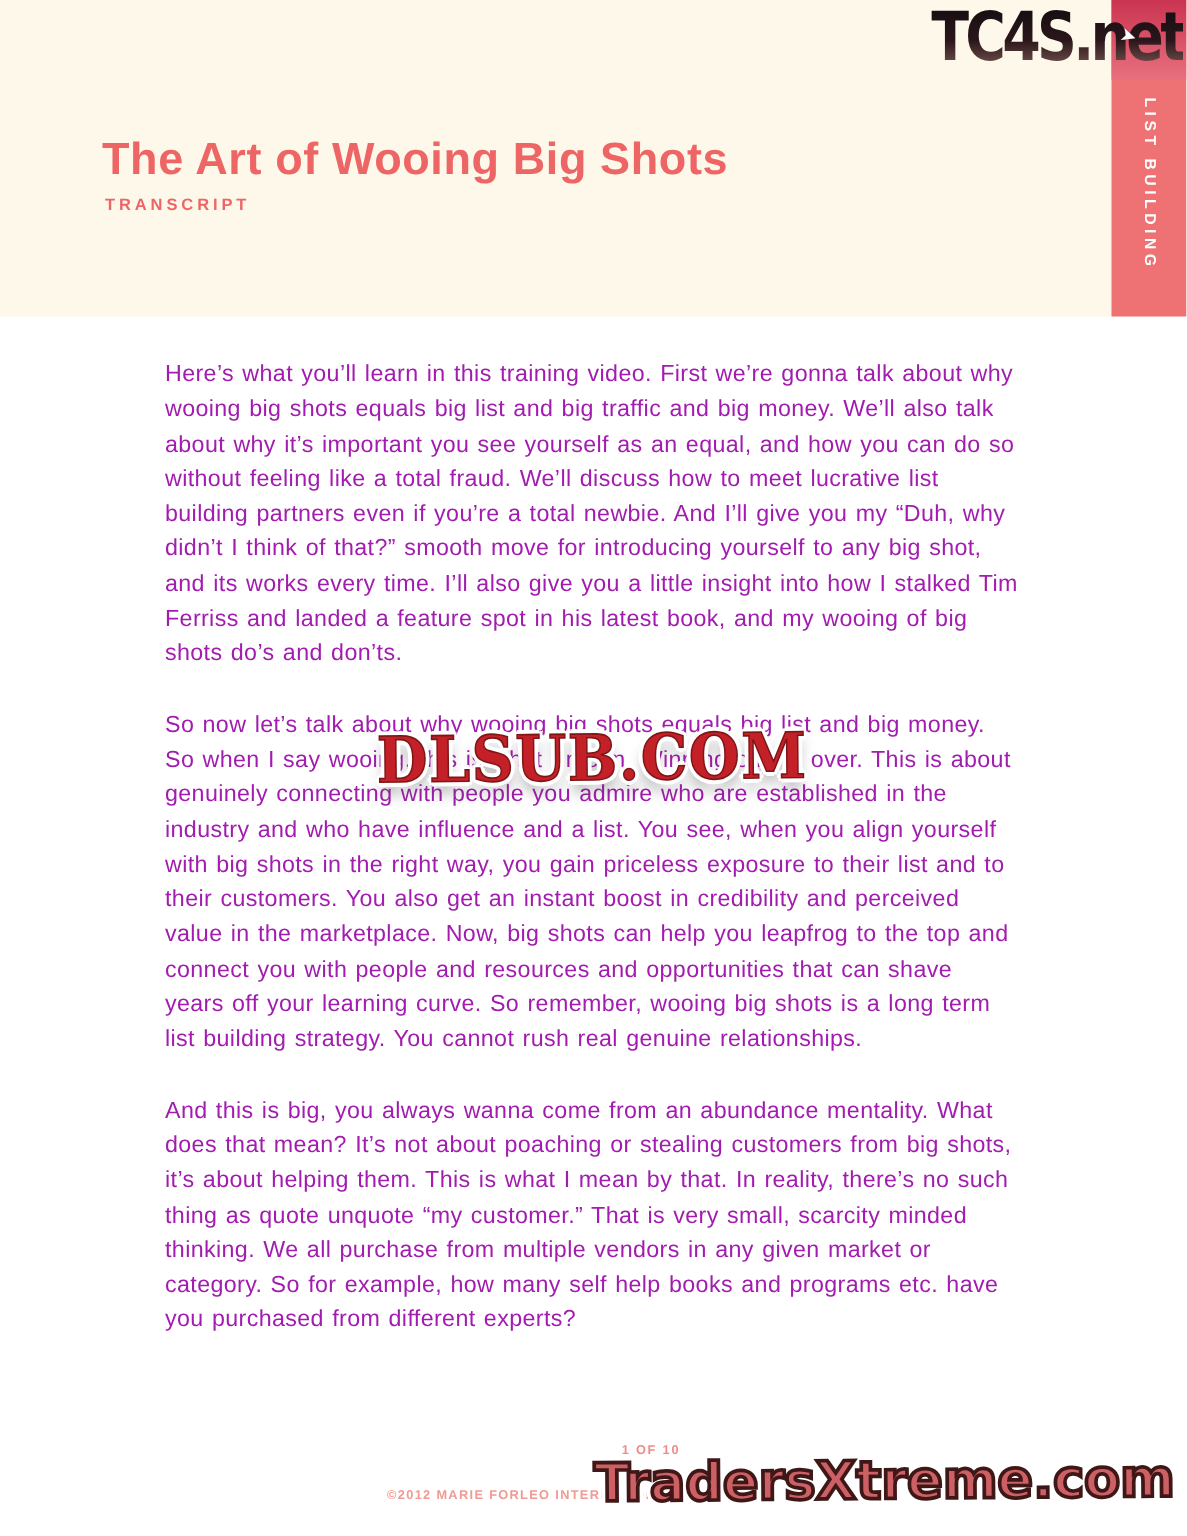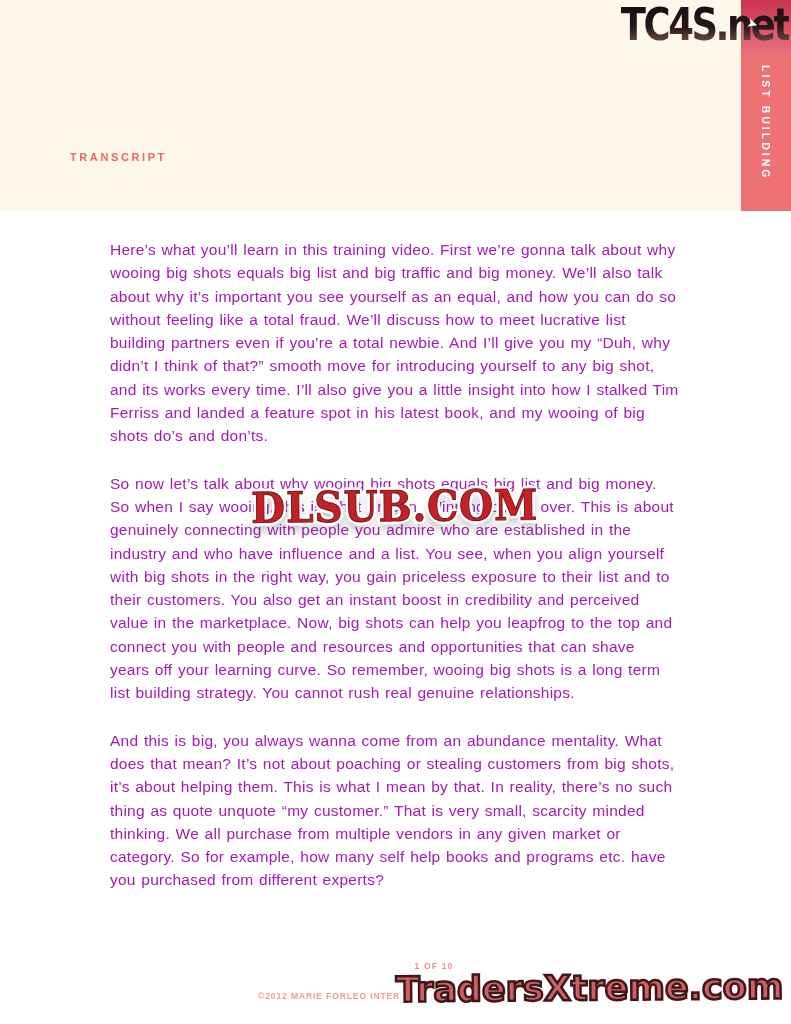--- a/index.html
+++ b/index.html
@@ -12,21 +12,21 @@
   .header-band{
     position:absolute;left:0;top:0;width:791px;height:211px;
     background:#fdf8e9;
   }
   .doc-title{
     position:absolute;left:68px;top:90px;
     font-size:30px;font-weight:bold;color:#ee6566;letter-spacing:0.4px;
   }
   .doc-subtitle{
     position:absolute;left:70px;top:131px;
-    font-size:11px;font-weight:bold;color:#ee6566;letter-spacing:2.6px;margin-top:20px;
+    font-size:11px;font-weight:bold;color:#ee6566;letter-spacing:2.6px;
   }
   
   .side-tab{
     position:absolute;right:0;top:0;width:50px;height:211px;
     background:#ee7173;
     display:flex;align-items:center;justify-content:center;
   }
   .side-tab-label{
     writing-mode:vertical-rl;
     font-size:10.5px;font-weight:bold;color:#ffffff;letter-spacing:3px;
@@ -94,20 +94,21 @@
       -4px 0 0 #fff, 4px 0 0 #fff, 0 -4px 0 #fff, 0 4px 0 #fff,
       -3px -3px 0 #fff, 3px -3px 0 #fff, -3px 3px 0 #fff, 3px 3px 0 #fff;
     transform:rotate(-0.5deg);
     white-space:nowrap;z-index:6;
   }
 </style>
 </head>
 <body>
 
 <div class="header-band">
+  <div class="doc-title">The Art of Wooing Big Shots</div>
   <div class="doc-subtitle">TRANSCRIPT</div>
   <div class="side-tab">
     <span class="side-tab-label">LIST BUILDING</span>
   </div>
   <div class="logo-block"></div>
   <div class="top-logo">TC4S.net</div>
   <span class="logo-cursor">➤</span>
 </div>
 
 <div class="content">

